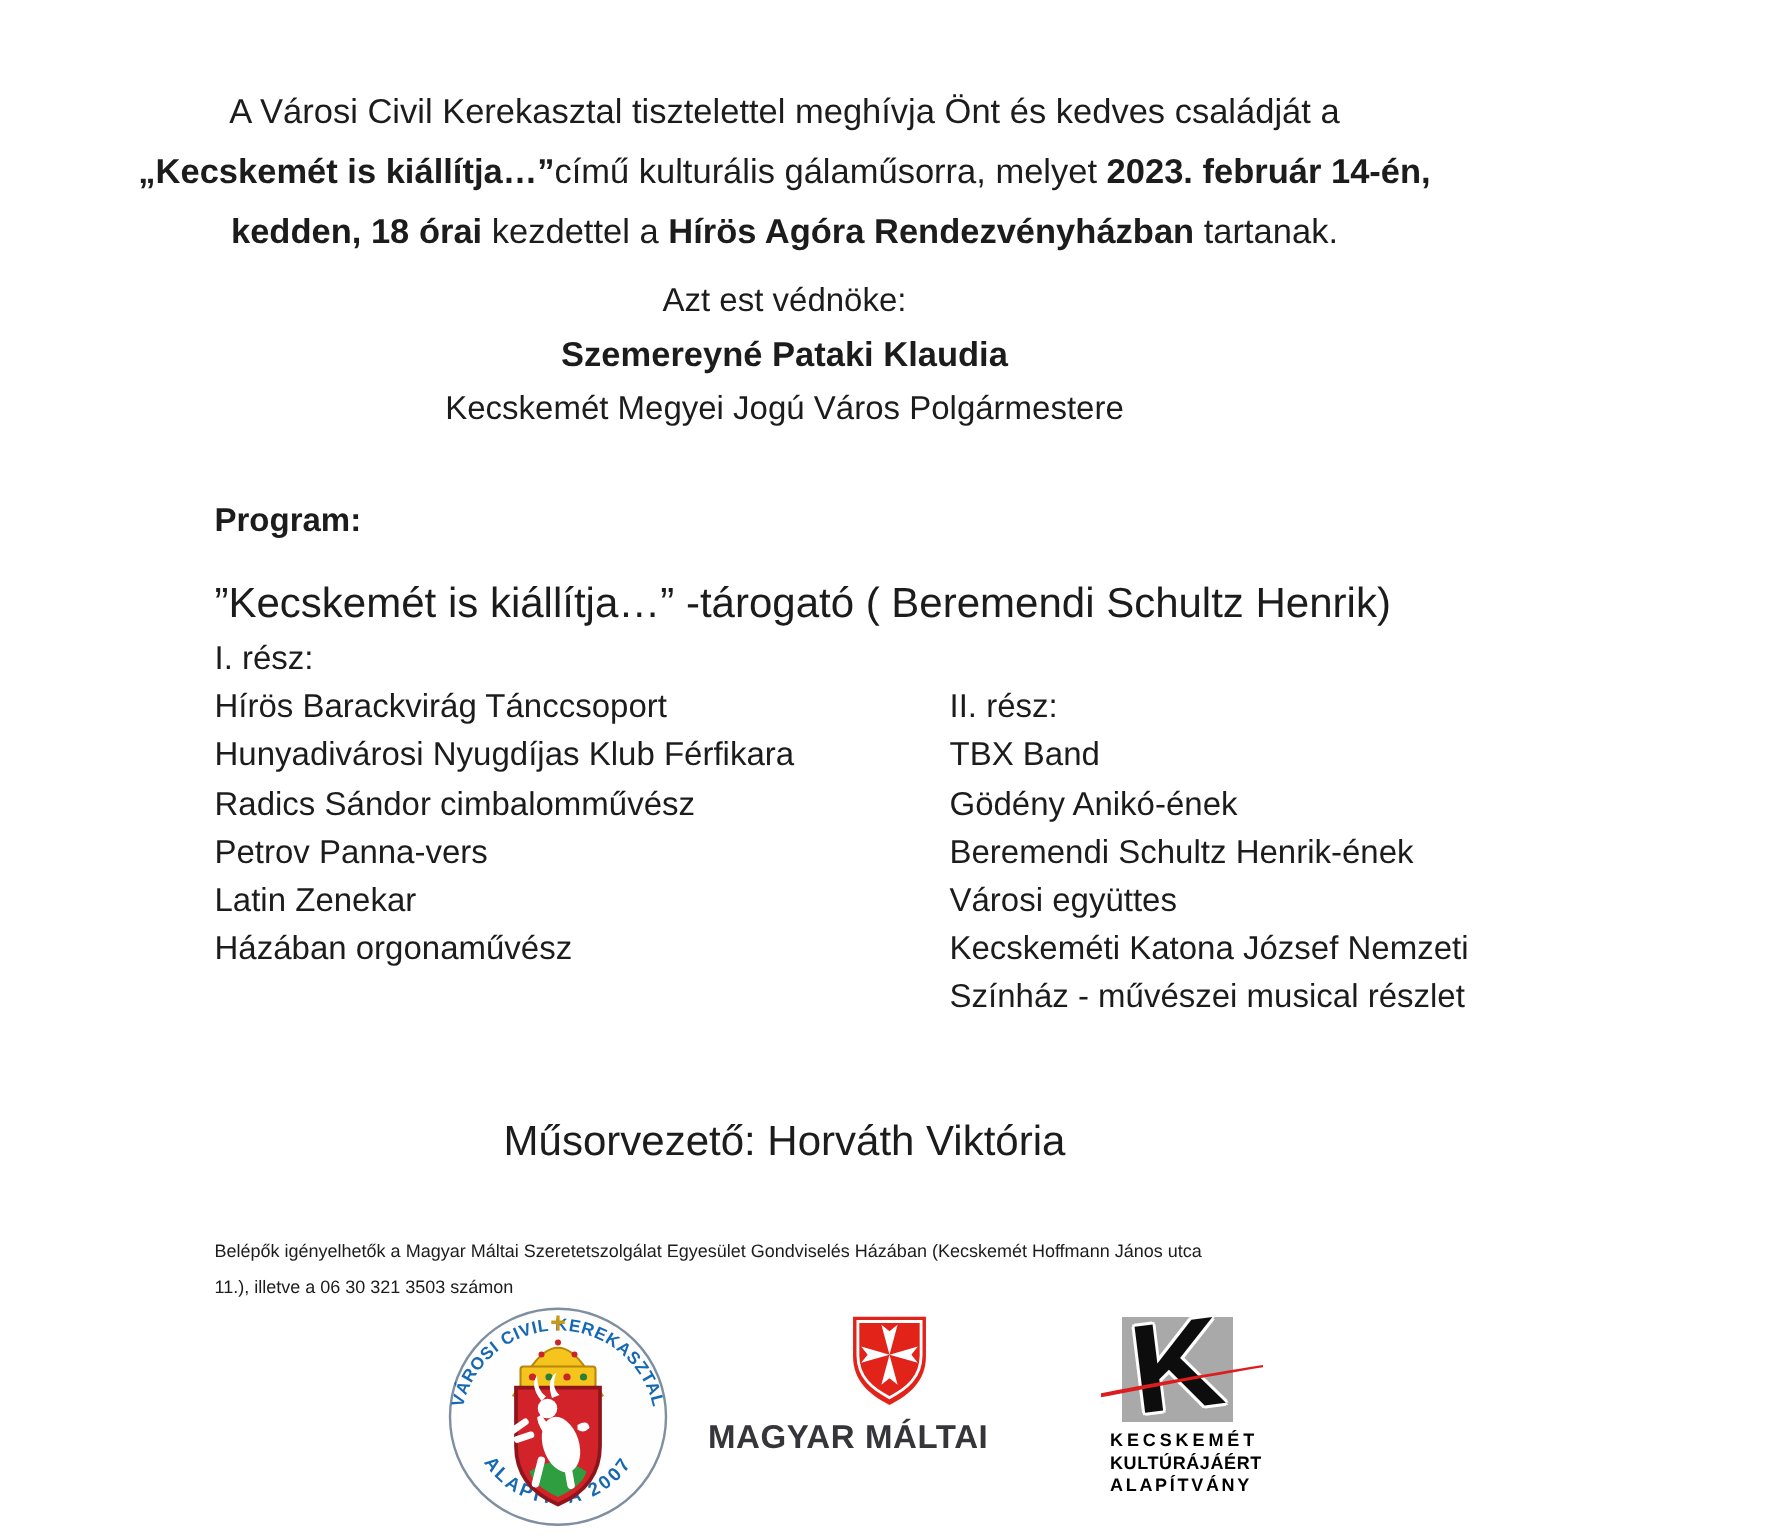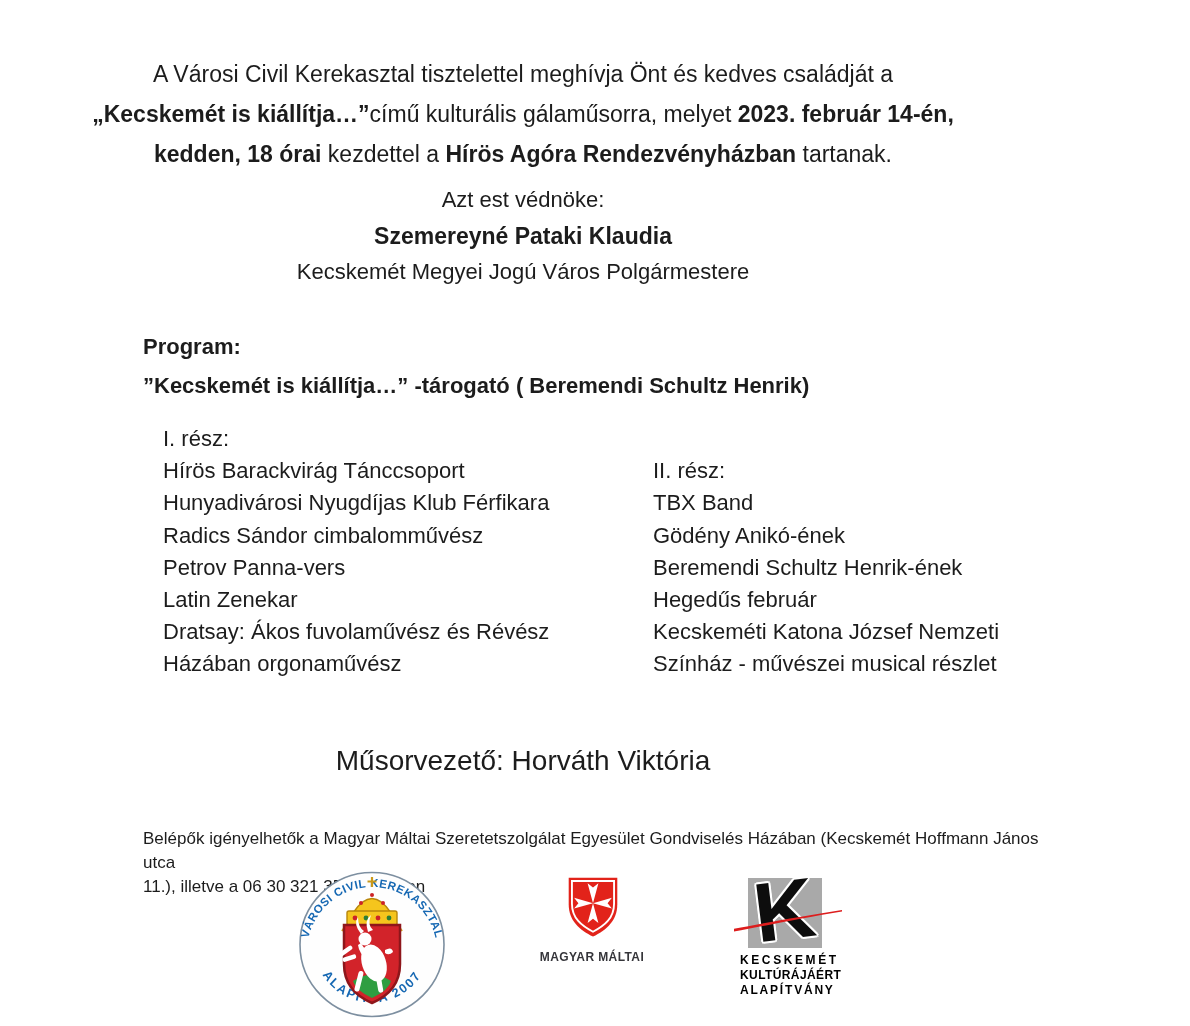--- a/index.html
+++ b/index.html
@@ -13,42 +13,42 @@
   }
   .patron{
     position:absolute;top:182px;left:0;right:0;text-align:center;
     font-size:22px;line-height:36px;
   }
   .patron .name{font-weight:bold;font-size:23px;}
   .program-heading{
     position:absolute;top:333px;left:143px;font-size:22px;font-weight:bold;line-height:28px;
   }
   .program-opening{
-    position:absolute;top:372px;left:143px;font-size:22px;line-height:28px;font-weight:bold;
+    position:absolute;top:388px;left:143px;font-size:28px;line-height:28px;
   }
   .program-cols{
-    position:absolute;top:423px;left:143px;display:flex;font-size:22px;line-height:32.2px;margin-left:20px;
+    position:absolute;top:423px;left:143px;display:flex;font-size:22px;line-height:32.2px;
   }
   .col1{width:490px;}
   .col2{padding-top:32.2px;}
   .part-label{}
   .host-line{
     position:absolute;top:747px;left:0;right:0;text-align:center;font-size:28px;line-height:28px;
   }
   .footer-note{
-    position:absolute;top:810px;left:143px;width:930px;font-size:17px;line-height:24px;
+    position:absolute;top:810px;left:143px;width:930px;font-size:12px;line-height:24px;
   }
   
   .seal{position:absolute;left:297px;top:868px;width:150px;height:153px;}
   .seal-arc{font-weight:bold;fill:#1668b3;}
   
   .maltai-shield{position:absolute;left:566px;top:876px;}
   .maltai-caption{
-    position:absolute;left:472px;top:946px;width:240px;text-align:center;
-    font-size:12px;font-weight:bold;letter-spacing:0.4px;line-height:23px;color:#35353a;
+    position:absolute;left:472px;top:946px;width:240px;
+    font-size:22px;font-weight:bold;letter-spacing:0.4px;line-height:23px;color:#35353a;
   }
   
   .klogo-square{
     position:absolute;left:748px;top:878px;width:74px;height:70px;background:#a9a9a9;
   }
   .klogo-letter{
     position:absolute;left:6px;top:-10px;font-size:84px;font-weight:bold;
     color:#0d0d0d;transform:rotate(-7deg);line-height:84px;
     text-shadow:2px 0 0 #fff,-2px 0 0 #fff,0 2px 0 #fff,0 -2px 0 #fff,
                 1.5px 1.5px 0 #fff,-1.5px -1.5px 0 #fff,1.5px -1.5px 0 #fff,-1.5px 1.5px 0 #fff;
@@ -81,31 +81,30 @@
 
   <div class="program-cols">
     <div class="col1">
       <div class="part-label">I. rész:</div>
       <div>
           <div>Hírös Barackvirág Tánccsoport</div>
           <div>Hunyadivárosi Nyugdíjas Klub Férfikara</div>
           <div>Radics Sándor cimbalomművész</div>
           <div>Petrov Panna-vers</div>
           <div>Latin Zenekar</div>
-          <div>Dratsay: Ákos fuvolaművész és Révész</div>
           <div>Házában orgonaművész</div>
         </div>
     </div>
     <div class="col2">
       <div class="part-label">II. rész:</div>
       <div>
           <div>TBX Band</div>
           <div>Gödény Anikó-ének</div>
           <div>Beremendi Schultz Henrik-ének</div>
-          <div>Hegedűs február</div>
+          <div>Városi együttes</div>
           <div>Kecskeméti Katona József Nemzeti</div>
           <div>Színház - művészei musical részlet</div>
         </div>
     </div>
   </div>
 
   <div class="host-line">Műsorvezető: Horváth Viktória</div>
 
   <p class="footer-note"><span>Belépők igényelhetők a Magyar Máltai Szeretetszolgálat Egyesület Gondviselés Házában (Kecskemét Hoffmann János utca</span><br><span>11.), illetve a  06 30 321 3503 számon</span></p>
 

